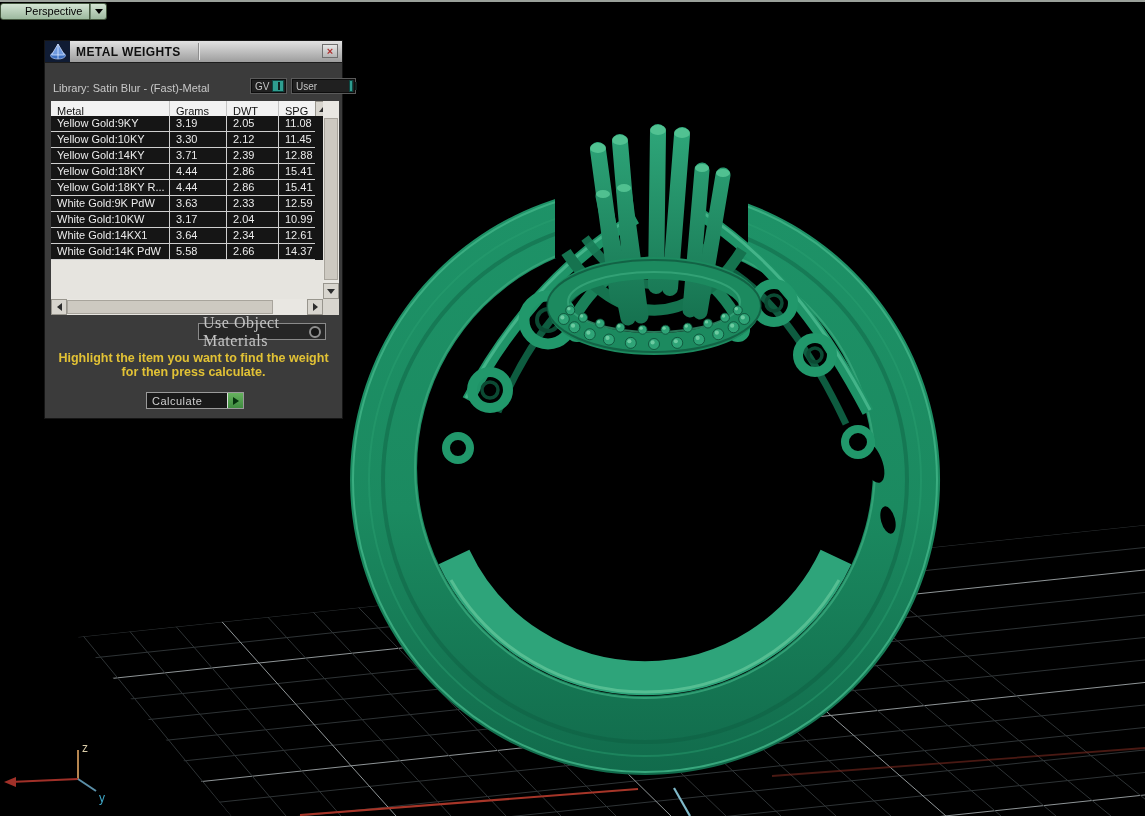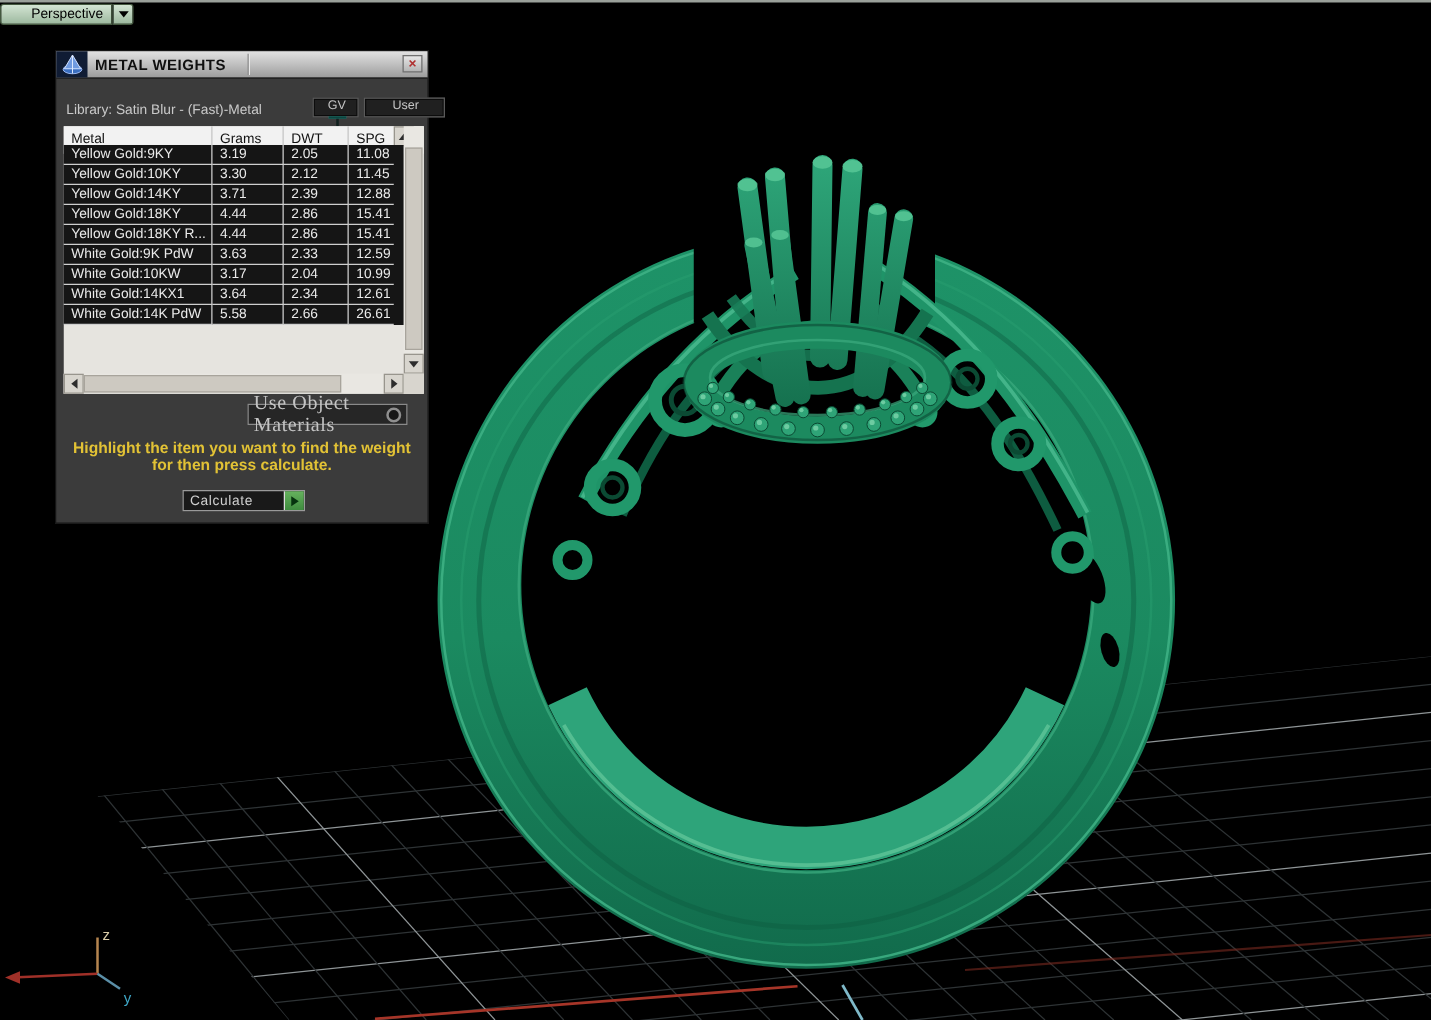--- a/index.html
+++ b/index.html
@@ -25,21 +25,21 @@
   .dlg-icon{width:25px;height:21px;background:#101c34;display:flex;align-items:center;justify-content:center;}
   .titlebar .title{font-size:12px;font-weight:bold;color:#101010;margin-left:6px;letter-spacing:.4px;}
   .title-seam{position:absolute;left:153px;top:2px;bottom:2px;width:1px;background:#8e8e8e;box-shadow:1px 0 0 #e8e8e8;}
   .close-btn{position:absolute;right:4px;top:3px;width:16px;height:14px;
     background:linear-gradient(#e6e6e6,#b4b4b4);border:1px solid #6f6f6f;color:#b03030;
     font-size:11px;font-weight:bold;line-height:12px;text-align:center;box-sizing:border-box;}
 
   .lib-label{position:absolute;left:8px;top:41px;font-size:11px;color:#c9c9c9;}
   .mini-btn{position:absolute;top:37px;height:16px;background:#202020;border:1px solid #5a5a5a;
     box-shadow:inset 0 0 0 1px #0c0c0c;display:flex;align-items:center;box-sizing:border-box;
-    font-size:10px;color:#c5c5c5;padding:0 2px 0 4px;gap:3px;flex-direction:column;}
+    font-size:10px;color:#c5c5c5;padding:0 2px 0 4px;gap:3px;}
   .gv-btn{left:205px;width:37px;}
   .user-btn{left:246px;width:65px;gap:32px;}
   .tealbox{width:12px;height:10px;background:#2f9e90;border:1px solid #0d4540;position:relative;}
   .tealbox::after{content:"";position:absolute;left:5px;top:1px;width:2px;height:8px;background:#10201e;}
 
   
   .mtable{position:absolute;left:6px;top:60px;width:288px;height:214px;background:#e6e4df;}
   .thead{display:flex;height:22px;background:#f2f2f2;}
   .th{box-sizing:border-box;font-size:11px;color:#101010;padding:4px 0 0 6px;border-right:1px solid #c4c4c4;border-bottom:1px solid #9a9a9a;overflow:hidden;white-space:nowrap;}
   .tbody{position:absolute;left:0;top:15px;width:272px;}
@@ -363,21 +363,21 @@
         <div class="trow">
           <span class="td c0">White Gold:14KX1</span>
             <span class="td c1">3.64</span>
             <span class="td c2">2.34</span>
             <span class="td c3">12.61</span>
         </div>
         <div class="trow">
           <span class="td c0">White Gold:14K PdW</span>
             <span class="td c1">5.58</span>
             <span class="td c2">2.66</span>
-            <span class="td c3">26.61</span>
+            <span class="td c3">14.37</span>
         </div>
       </div>
       <div class="vscroll">
         <div class="vthumb"></div>
         <div class="sbtn" style="bottom:0;top:auto;">
             <div class="tri-dn"></div>
           </div>
       </div>
       <div class="hscroll">
         <div class="hbtn">

